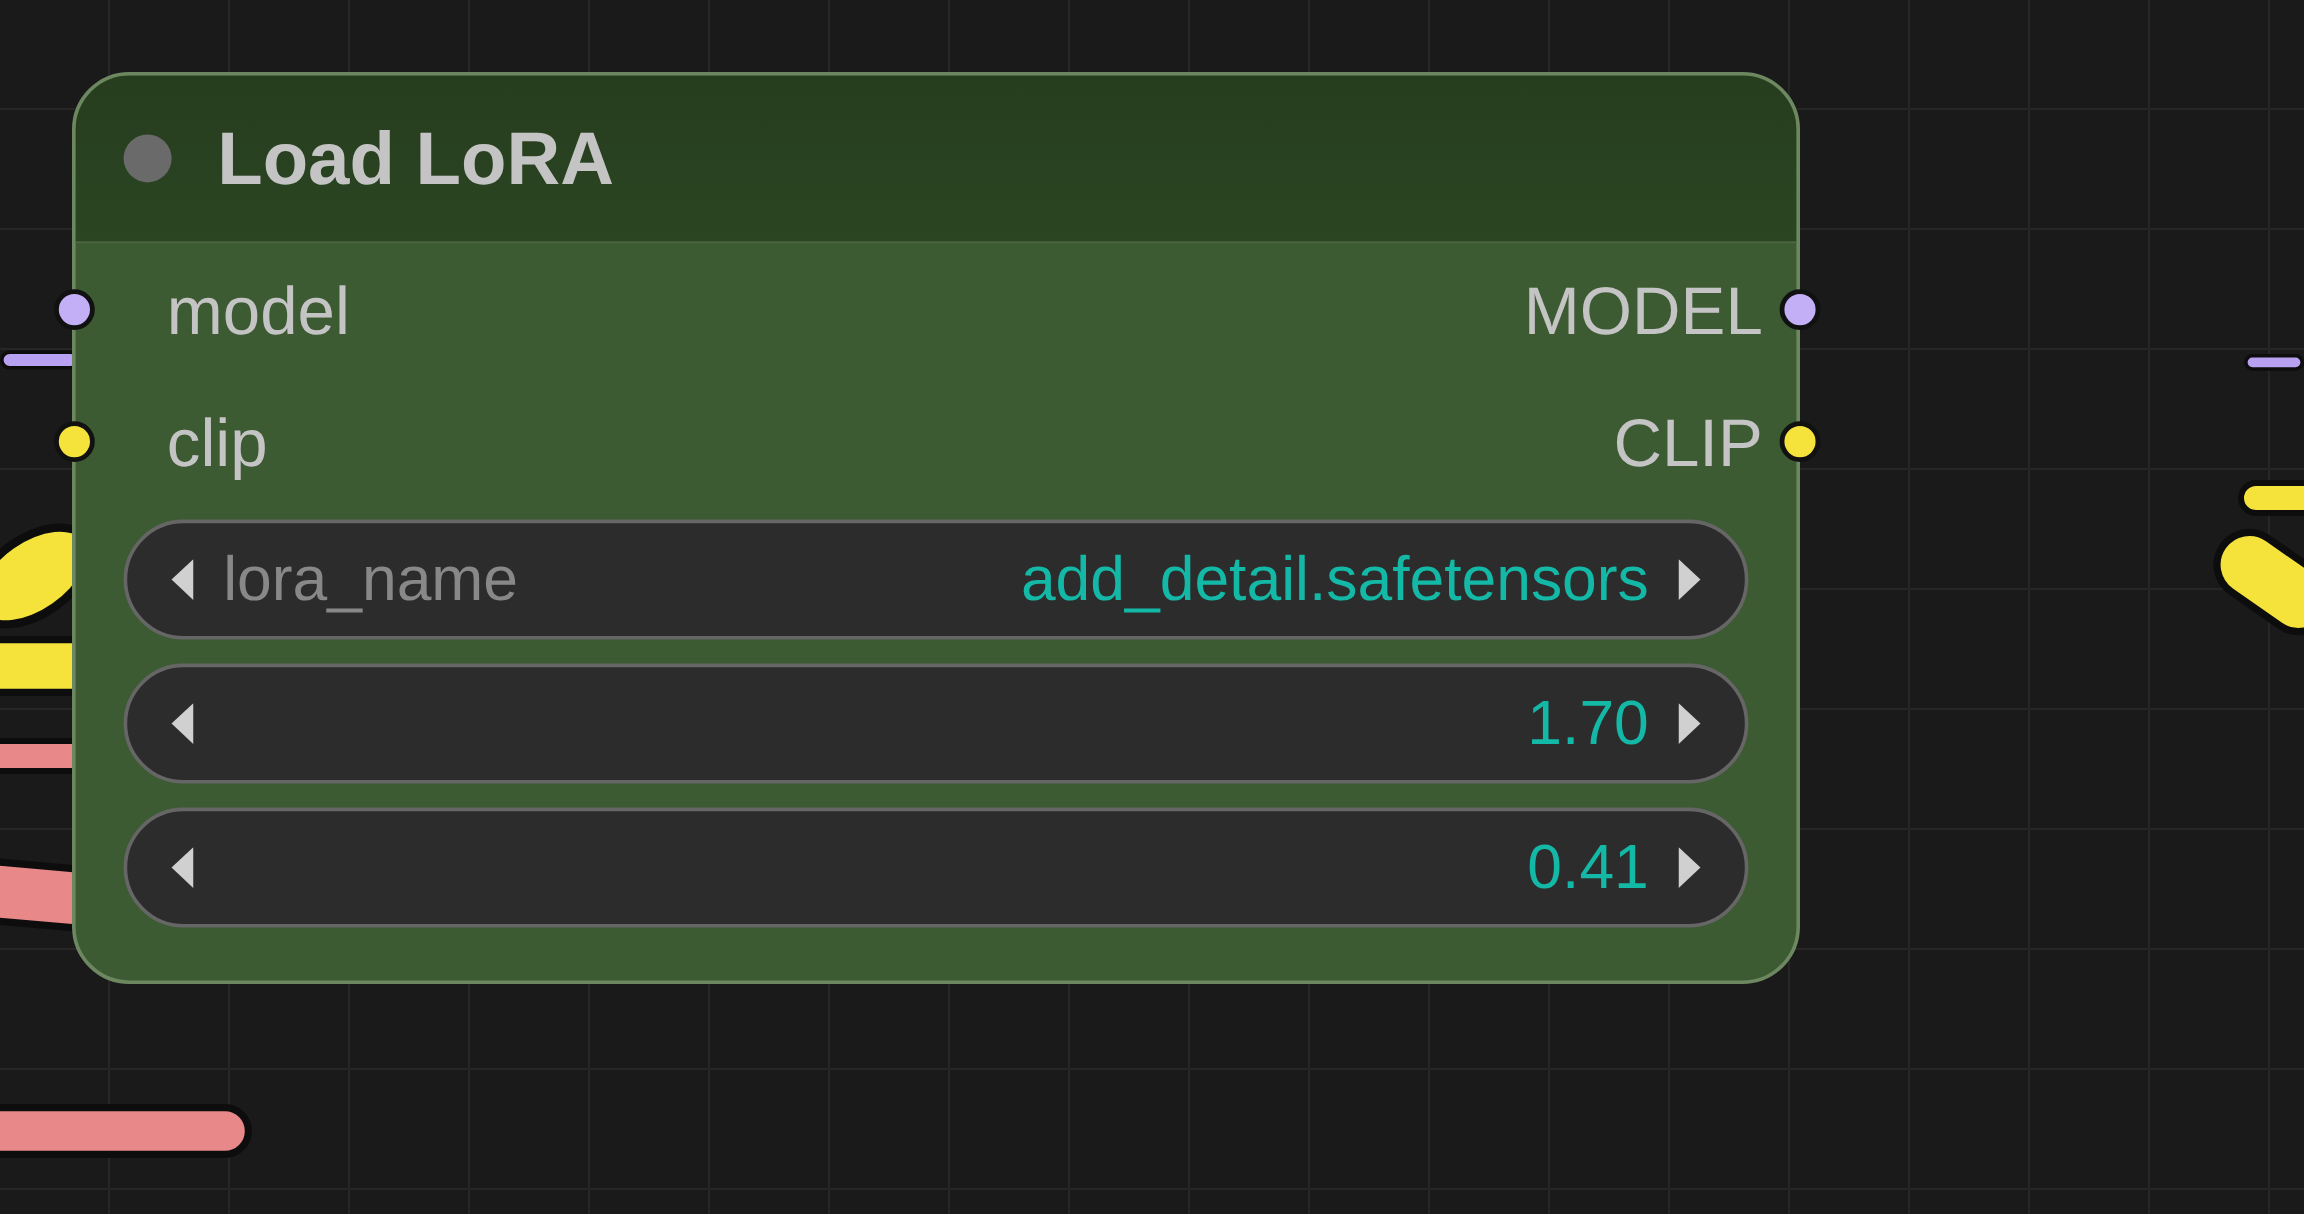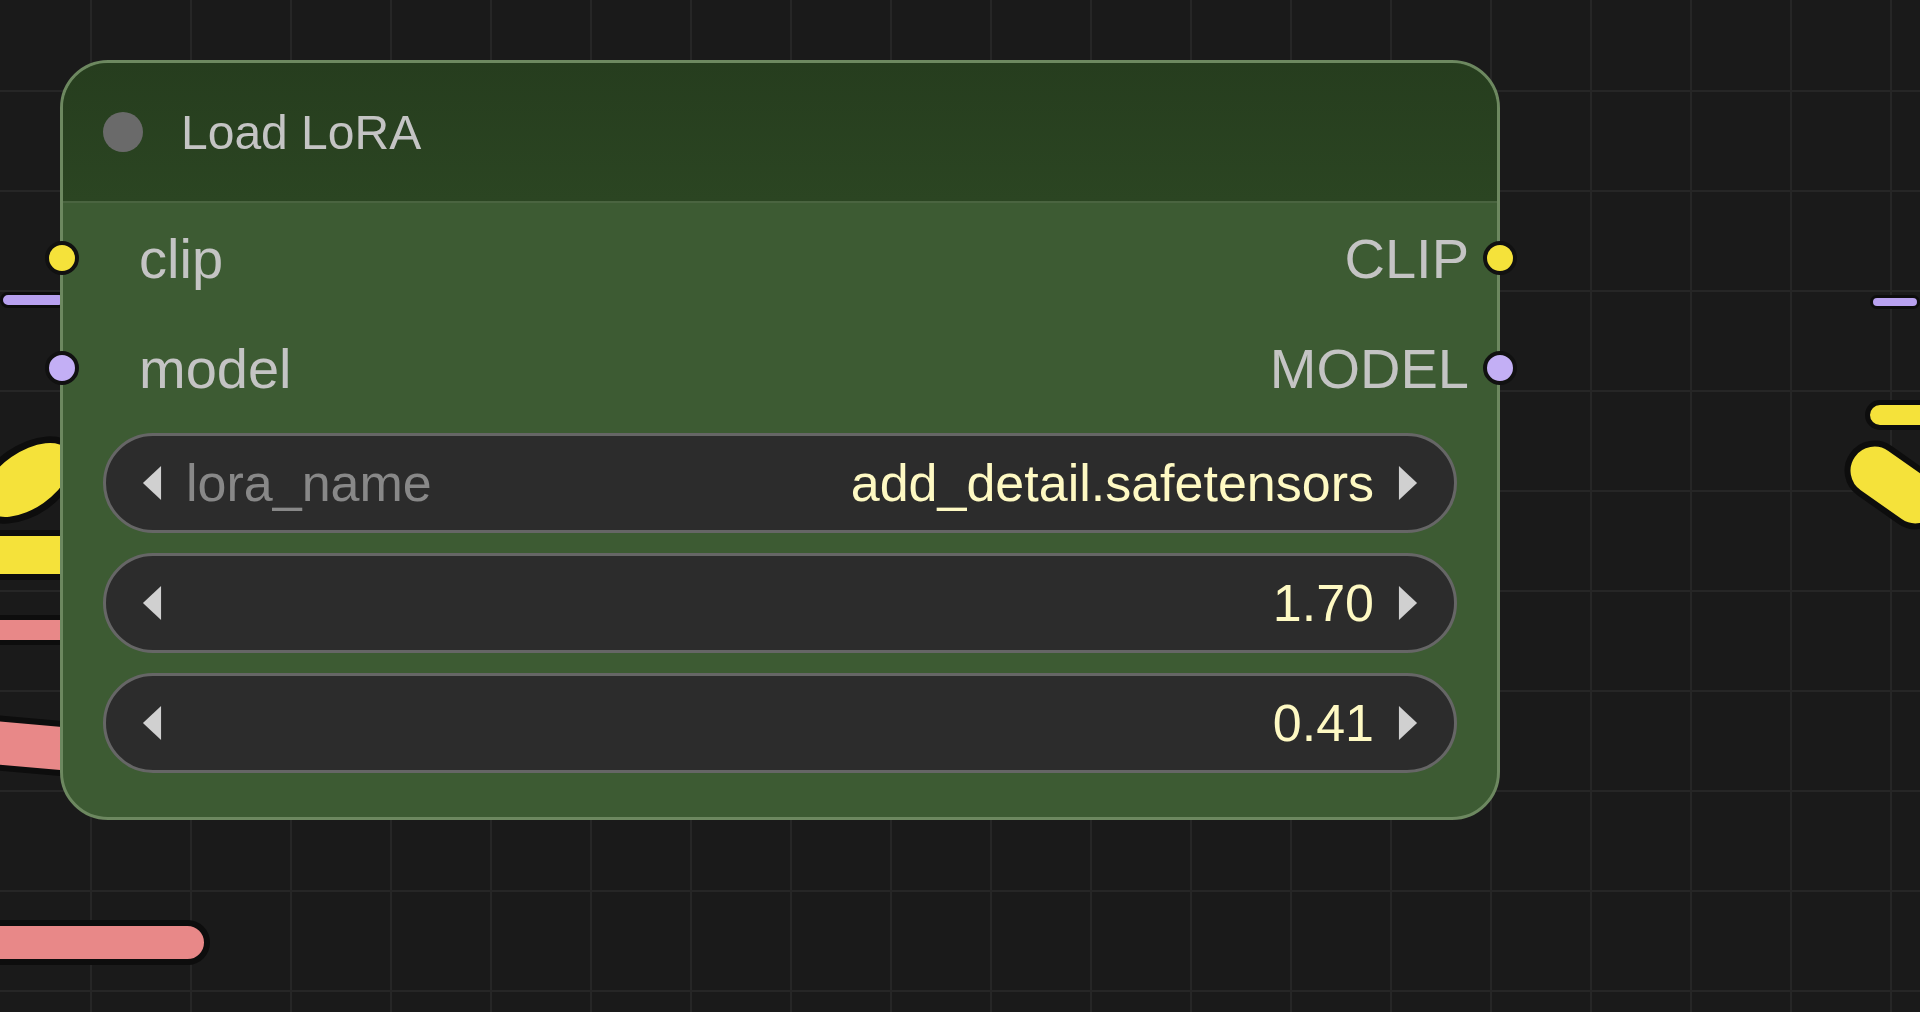--- a/index.html
+++ b/index.html
@@ -57,22 +57,22 @@
     align-items: center;
     padding-left: 40px;
     gap: 38px;
   }
   .node-header .status-dot {
     width: 40px; height: 40px; border-radius: 50%;
     background: #6a6a6a;
   }
   .node-header .title {
     color: #c4c4c4;
-    font-size: 48px;
-    font-weight: 400;
+    font-size: 62px;
+    font-weight: 700;
   }
 
   
   .io-row {
     position: relative;
     height: 110px;
     display: flex;
     align-items: center;
   }
   .io-left {
@@ -104,21 +104,21 @@
     height: 100px;
     display: flex;
     align-items: center;
     padding: 0 30px;
     color: #c2c2c2;
     font-size: 52px;
   }
   .widget .arrow { width: 32px; display:flex; justify-content:center; color:#d0d0d0; }
   .widget .arrow svg { width: 28px; height: 34px; }
   .widget .wlabel { color:#888; margin-left: 18px; }
-  .widget .wvalue { margin-left: auto; margin-right: 18px; color:#fef9c3; }
+  .widget .wvalue { margin-left: auto; margin-right: 18px; color:#14b8a6; }
 
 </style>
 </head>
 <body>
 
 <div class="grid-bg"></div>
 
 <div class="cable purple-left"></div>
 <div class="cable yellow-left"></div>
 <div class="cable yellow-left-2"></div>
@@ -130,46 +130,46 @@
 <div class="cable yellow-right-2"></div>
 
 <div class="node">
   <div class="node-header">
     <div class="status-dot"></div>
     <div class="title">Load LoRA</div>
   </div>
 
   <div class="io-row">
     <div class="in-wrap">
+        <div class="port purple"></div>
+      </div>
+    <div class="io-left">
+      <span style="width:24px"></span>
+      <span>model</span>
+    </div>
+    <div class="io-right">
+      <span>MODEL</span>
+    </div>
+    <div class="port purple out"></div>
+  </div>
+
+  <div class="io-row">
+    <div class="in-wrap">
         <div class="port yellow"></div>
       </div>
     <div class="io-left">
       <span style="width:24px"></span>
       <span>clip</span>
     </div>
     <div class="io-right">
       <span>CLIP</span>
     </div>
     <div class="port yellow out"></div>
   </div>
 
-  <div class="io-row">
-    <div class="in-wrap">
-        <div class="port purple"></div>
-      </div>
-    <div class="io-left">
-      <span style="width:24px"></span>
-      <span>model</span>
-    </div>
-    <div class="io-right">
-      <span>MODEL</span>
-    </div>
-    <div class="port purple out"></div>
-  </div>
-
   <div class="widgets">
 
     <div class="widget">
       <span class="arrow">
         <svg viewBox="0 0 24 30">
             <path d="M20 0 L4 15 L20 30 Z" fill="#d0d0d0"></path>
           </svg>
       </span>
       <span class="wlabel">lora_name</span>
       <span class="wvalue">add_detail.safetensors</span>

